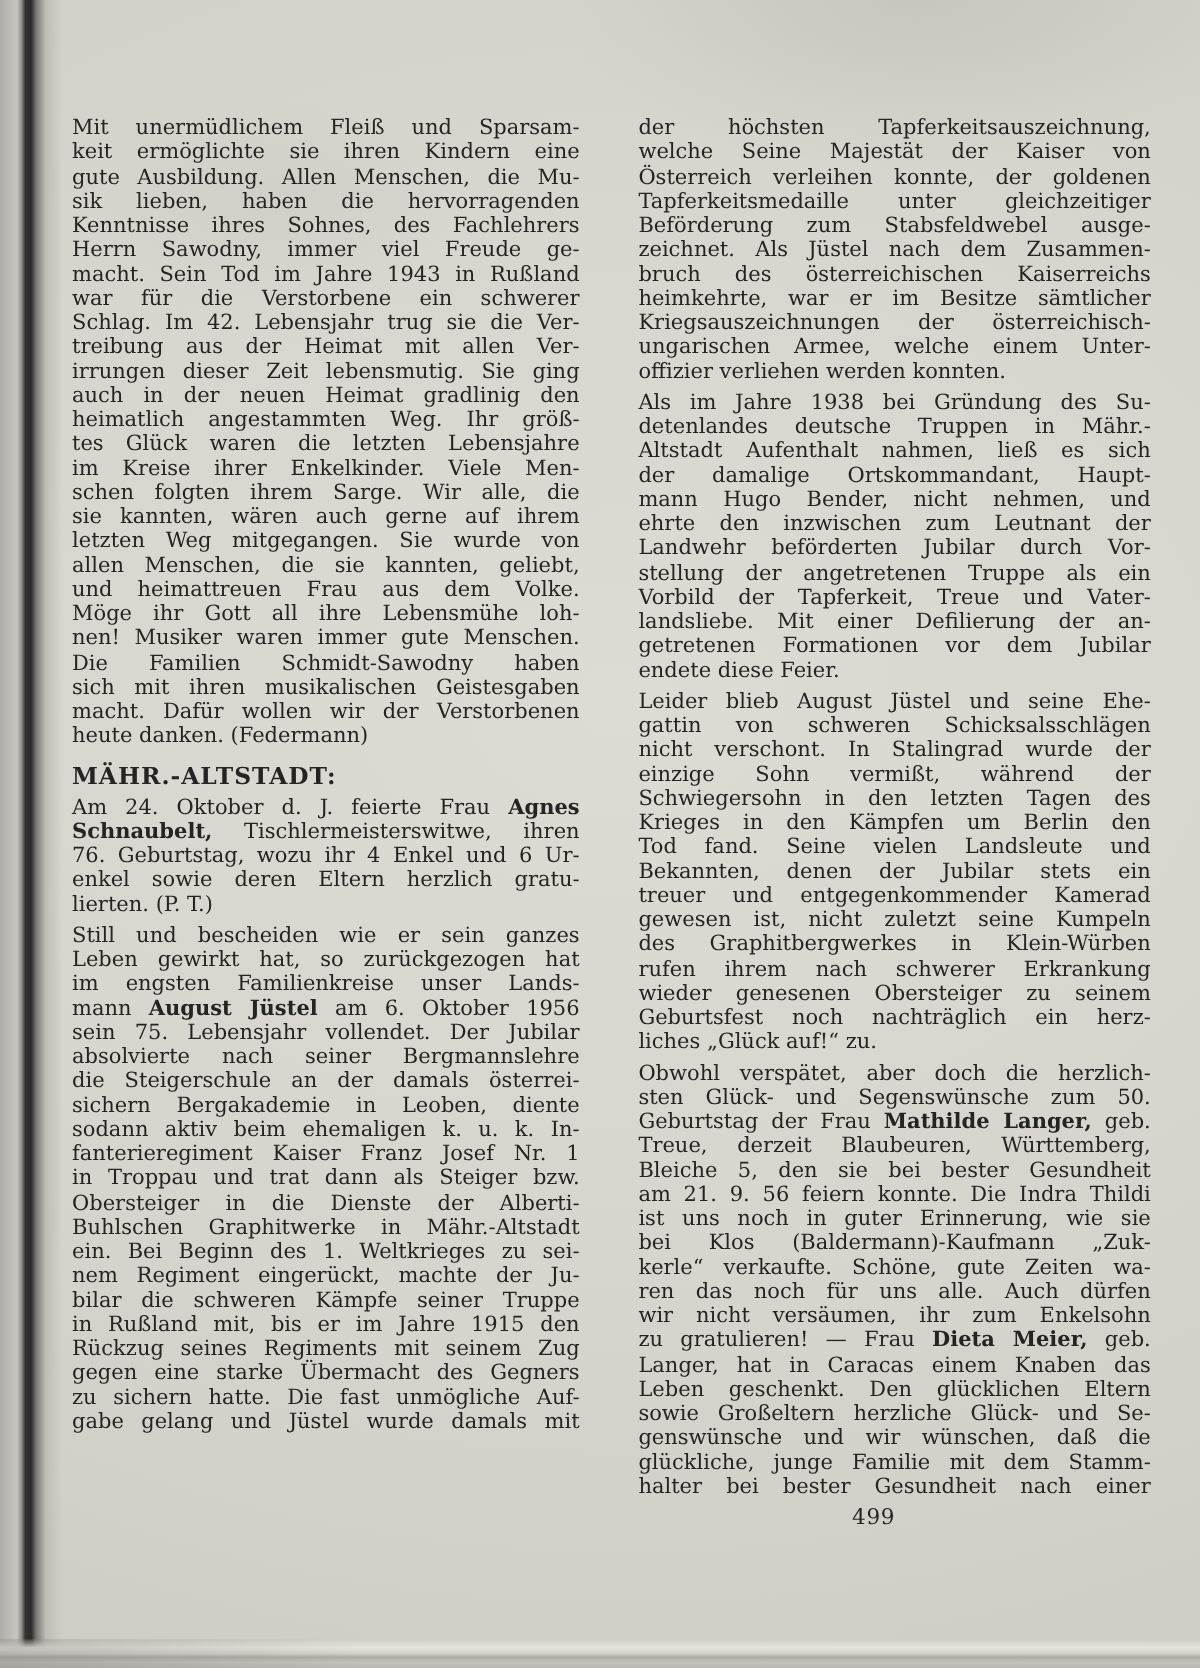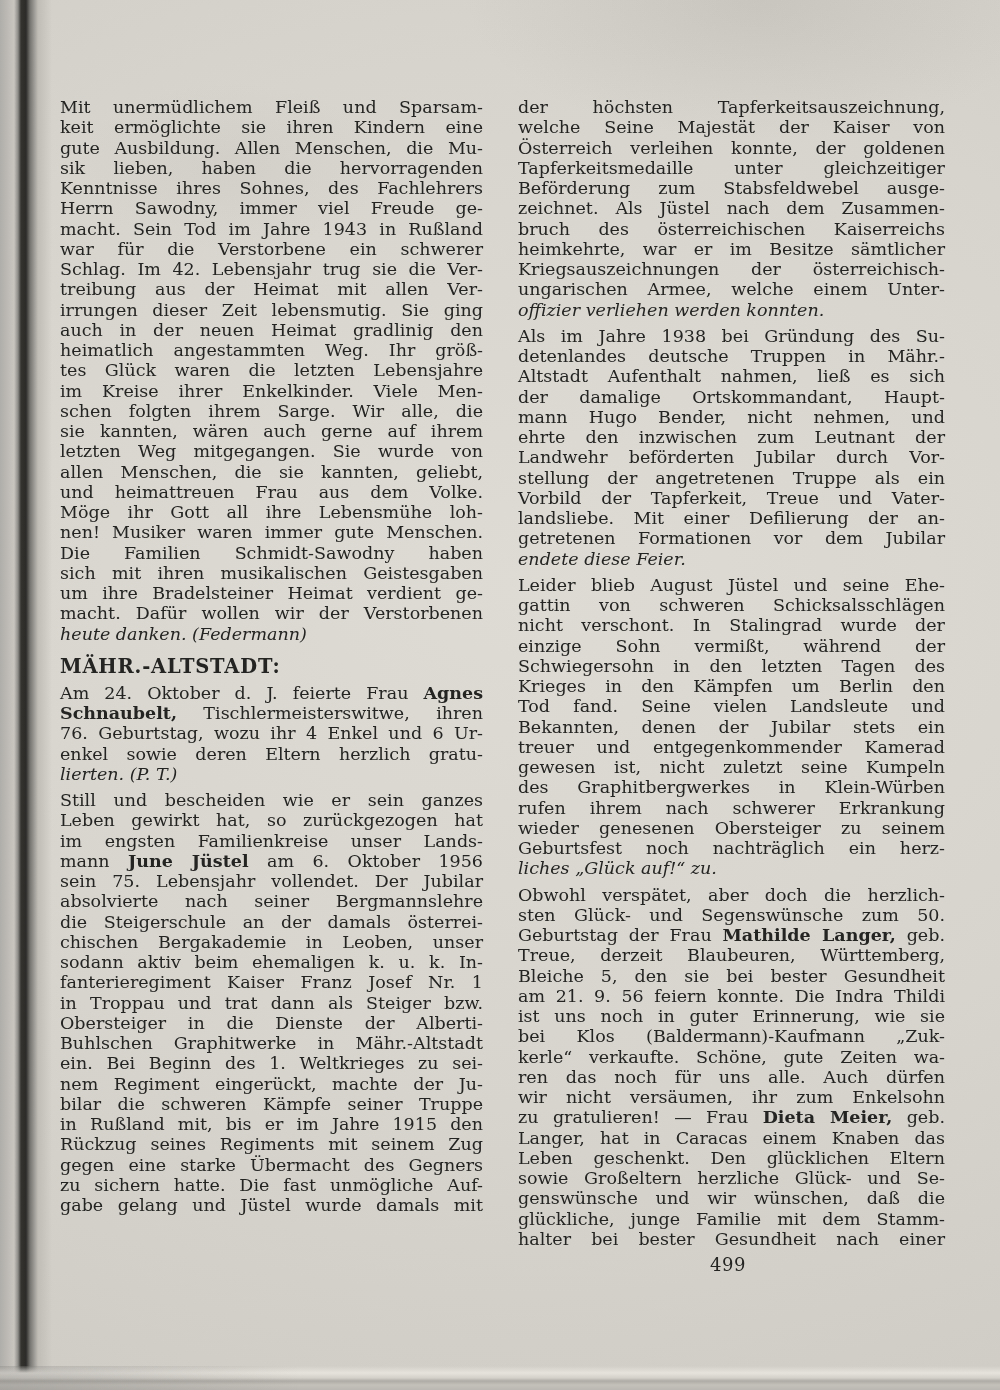--- a/index.html
+++ b/index.html
@@ -30,24 +30,24 @@
         #aeaba6 15px, #c4c1bb 19px, #bab7b2 24px);
   }
   .col {
     position: absolute;
     top: 97px;
     font-size: 17.5px;
     line-height: 20.25px;
     text-align: justify;
   }
   .col-left  { left: 60px;  width: 423px; }
-  .col-right { left: 518px; width: 427px; }
+  .col-right { left: 532px; width: 427px; }
   .para { margin: 0 0 6px 0; }
   .line { text-align: justify; text-align-last: justify; }
-  .line.end { text-align-last: left; font-style: italic; }
+  .line.end { text-align-last: left; }
   .heading {
     font-size: 19.5px;
     font-weight: bold;
     letter-spacing: 0.8px;
     line-height: 22px;
     margin: 12px 0 5px 0;
     text-align: center;
     text-align-last: left;
   }
   b { font-weight: bold; }
@@ -86,41 +86,40 @@
         <div class="line">im Kreise ihrer Enkelkinder. Viele Men-</div>
         <div class="line">schen folgten ihrem Sarge. Wir alle, die</div>
         <div class="line">sie kannten, wären auch gerne auf ihrem</div>
         <div class="line">letzten Weg mitgegangen. Sie wurde von</div>
         <div class="line">allen Menschen, die sie kannten, geliebt,</div>
         <div class="line">und heimattreuen Frau aus dem Volke.</div>
         <div class="line">Möge ihr Gott all ihre Lebensmühe loh-</div>
         <div class="line">nen! Musiker waren immer gute Menschen.</div>
         <div class="line">Die Familien Schmidt-Sawodny haben</div>
         <div class="line">sich mit ihren musikalischen Geistesgaben</div>
-        <div class="line">um ihre Bradelsteiner Heimat verdient ge-</div>
         <div class="line">macht. Dafür wollen wir der Verstorbenen</div>
         <div class="line end">heute danken. (Federmann)</div>
       </div>
       <div class="heading">MÄHR.-ALTSTADT:</div>
       <div class="para">
         <div class="line">Am 24. Oktober d. J. feierte Frau <b>Agnes</b></div>
         <div class="line"><b>Schnaubelt,</b> Tischlermeisterswitwe, ihren</div>
         <div class="line">76. Geburtstag, wozu ihr 4 Enkel und 6 Ur-</div>
         <div class="line">enkel sowie deren Eltern herzlich gratu-</div>
         <div class="line end">lierten. (P. T.)</div>
       </div>
       <div class="para">
         <div class="line">Still und bescheiden wie er sein ganzes</div>
         <div class="line">Leben gewirkt hat, so zurückgezogen hat</div>
         <div class="line">im engsten Familienkreise unser Lands-</div>
-        <div class="line">mann <b>June Jüstel</b> am 6. Oktober 1956</div>
+        <div class="line">mann <b>August Jüstel</b> am 6. Oktober 1956</div>
         <div class="line">sein 75. Lebensjahr vollendet. Der Jubilar</div>
         <div class="line">absolvierte nach seiner Bergmannslehre</div>
         <div class="line">die Steigerschule an der damals österrei-</div>
-        <div class="line">chischen Bergakademie in Leoben, unser</div>
+        <div class="line">sichern Bergakademie in Leoben, diente</div>
         <div class="line">sodann aktiv beim ehemaligen k. u. k. In-</div>
         <div class="line">fanterieregiment Kaiser Franz Josef Nr. 1</div>
         <div class="line">in Troppau und trat dann als Steiger bzw.</div>
         <div class="line">Obersteiger in die Dienste der Alberti-</div>
         <div class="line">Buhlschen Graphitwerke in Mähr.-Altstadt</div>
         <div class="line">ein. Bei Beginn des 1. Weltkrieges zu sei-</div>
         <div class="line">nem Regiment eingerückt, machte der Ju-</div>
         <div class="line">bilar die schweren Kämpfe seiner Truppe</div>
         <div class="line">in Rußland mit, bis er im Jahre 1915 den</div>
         <div class="line">Rückzug seines Regiments mit seinem Zug</div>

